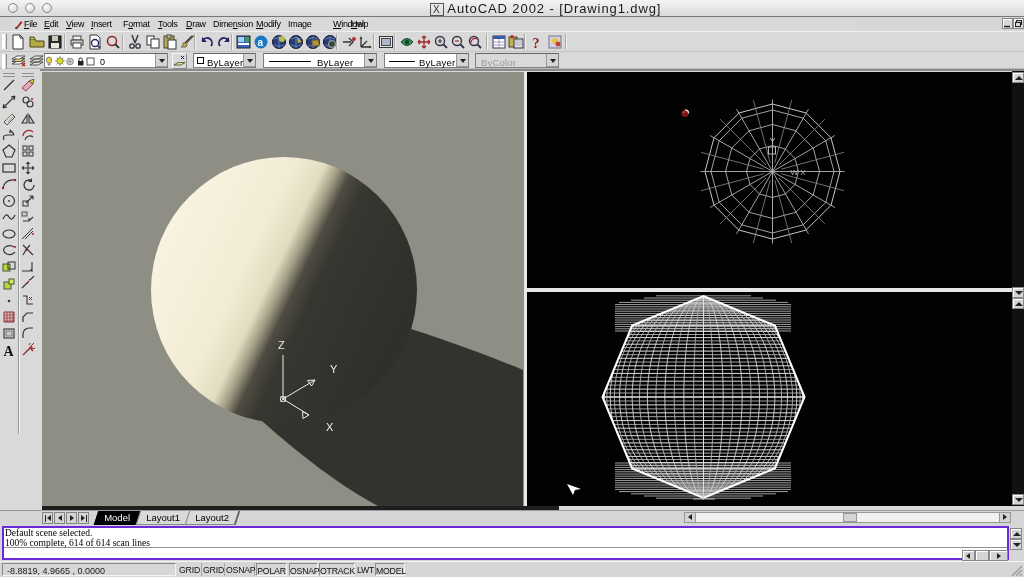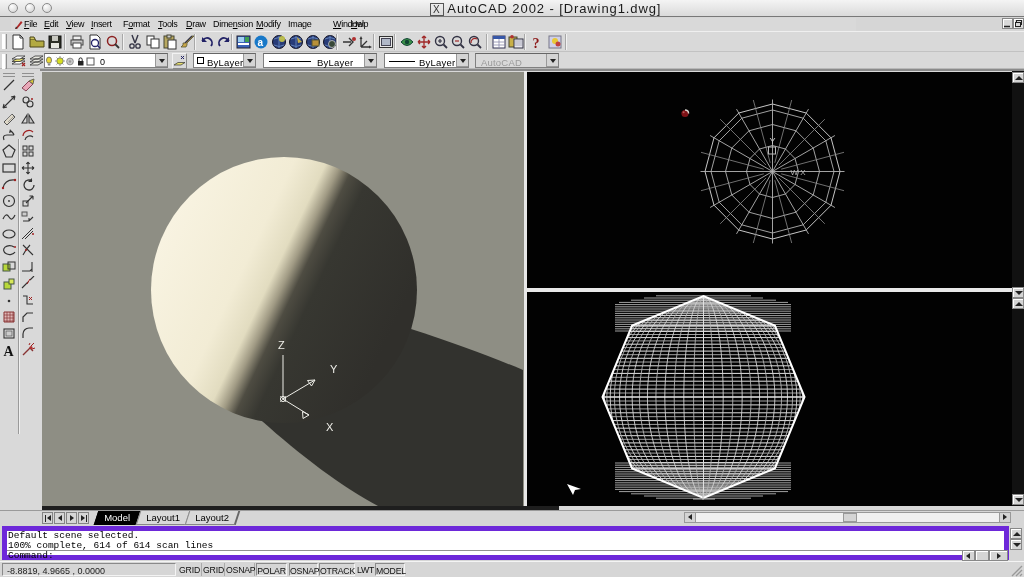--- a/index.html
+++ b/index.html
@@ -31,21 +31,21 @@
 .vdiv { position:absolute; left:484px; top:0px; width:3px; height:435px; background:#e8e8e8; }
 .hdiv { position:absolute; left:484px; top:217px; width:488px; height:4px; background:#e8e8e8; }
 .vsb { position:absolute; left:972px; top:0px; width:12px; height:435px; background:#111; }
 .sbbox { position:absolute; left:0; width:12px; height:11px; background:#d4d4d4; border:1px solid #888; box-shadow:inset 1px 1px 0 #fff; font-size:7px; text-align:center; line-height:10px; color:#111; }
 .tabrow { position:absolute; left:0px; top:510px; width:1024px; height:15px; background:#d6d6d6; border-top:1px solid #9a9a9a; }
 .navb { position:absolute; top:1px; width:11px; height:12px; border:1px solid #858585; background:#d6d6d6; font-size:7px; text-align:center; line-height:11px; color:#111; }
 .tab { position:absolute; top:0px; height:14px; font-size:9.5px; line-height:13px; padding:0 7px; color:#000; border-left:1px solid #888; border-right:2px solid #666; border-bottom:1px solid #888; transform:skewX(-18deg); background:#d9d9d9; }
 .tab>i { display:block; transform:skewX(18deg); font-style:normal; }
 .hsb { position:absolute; top:512px; height:11px; background:#ececec; }
 .cmdwrap { position:absolute; left:0; top:525px; width:1024px; height:36px; background:#d6d6d6; }
-.cmdtxt { position:absolute; left:2px; top:1px; width:1007px; height:34px; background:#fff; border:5px solid #6d28d9; font-family:Liberation Mono, monospace; font-size:9.5px; color:#000; }
+.cmdtxt { position:absolute; left:2px; top:1px; width:1007px; height:34px; background:#fff; border:2px solid #6d28d9; font-family:Liberation Serif, serif; font-size:9.5px; color:#000; }
 .cmdtxt div { height:10px; line-height:10px; padding-left:1px; white-space:pre; }
 .statusbar { position:absolute; left:0; top:561px; width:1024px; height:16px; background:#d6d6d6; border-top:1px solid #f4f4f4; color:#111; }
 .coord { position:absolute; left:2px; top:1px; width:174px; height:13px; border:1px solid; border-color:#8a8a8a #f4f4f4 #f4f4f4 #8a8a8a; font-size:9px; padding:2px 0 0 4px; color:#222; }
 .sbtn { position:absolute; top:1px; height:13px; font-size:8.7px; padding:2px 0 0 0; text-align:center; letter-spacing:-0.2px; }
 .sbtn.on { border:1px solid; border-color:#8a8a8a #f4f4f4 #f4f4f4 #8a8a8a; }
 
 .tu,.td,.tl,.tr { position:absolute; width:0; height:0; }
 .tu { left:2px; top:3px; border-left:4px solid transparent; border-right:4px solid transparent; border-bottom:4px solid #222; }
 .td { left:2px; top:3px; border-left:4px solid transparent; border-right:4px solid transparent; border-top:4px solid #222; }
 .tl { left:3px; top:2px; border-top:3px solid transparent; border-bottom:3px solid transparent; border-right:4px solid #222; }
@@ -274,21 +274,21 @@
       <div style="position:absolute;left:5px;top:7px;width:42px;height:1px;background:#000"></div>
       <div class="ctx" style="left:53px">ByLayer</div>
       <div class="dbtn"></div>
     </div>
     <div class="combo" style="left:384px;width:85px">
       <div style="position:absolute;left:4px;top:7px;width:26px;height:1px;background:#000"></div>
       <div class="ctx" style="left:34px">ByLayer</div>
       <div class="dbtn"></div>
     </div>
     <div class="combo dis" style="left:475px;width:84px">
-      <div class="ctx" style="left:5px;color:#9a9a9a">AutoCAD</div>
+      <div class="ctx" style="left:5px;color:#9a9a9a">ByColor</div>
       <div class="dbtn"></div>
     </div>
   </div>
 
 <div class="lefttools">
     <div class="colsep"></div>
     <svg class="vi" style="left:1px;top:8px" width="16" height="16" viewBox="0 0 16 16">
       <line x1="3" y1="13" x2="13" y2="3" stroke="#333" stroke-width="1.2"></line>
     </svg>
     <svg class="vi" style="left:1px;top:25px" width="16" height="16" viewBox="0 0 16 16">
@@ -677,21 +677,20 @@
   <div style="position:absolute;left:158px;top:0;width:14px;height:9px;background:#d4d4d4;border:1px solid #999"></div>
   <div style="position:absolute;right:0;top:0;width:11px;height:9px;background:#d4d4d4;border-left:1px solid #999">
       <i class="tr" style="top:1px"></i>
     </div>
 </div>
 
 <div class="cmdwrap">
   <div class="cmdtxt">
     <div>Default scene selected.</div>
     <div style="border-bottom:1px solid #909090">100% complete, 614 of 614 scan lines</div>
-    <div>Command:</div>
   </div>
   <div class="sbbox" style="left:1010px;top:3px">
       <i class="tu"></i>
     </div>
   <div class="sbbox" style="left:1010px;top:14px">
       <i class="td"></i>
     </div>
   <div class="sbbox" style="left:962px;top:25px;width:13px">
       <i class="tl"></i>
     </div>

